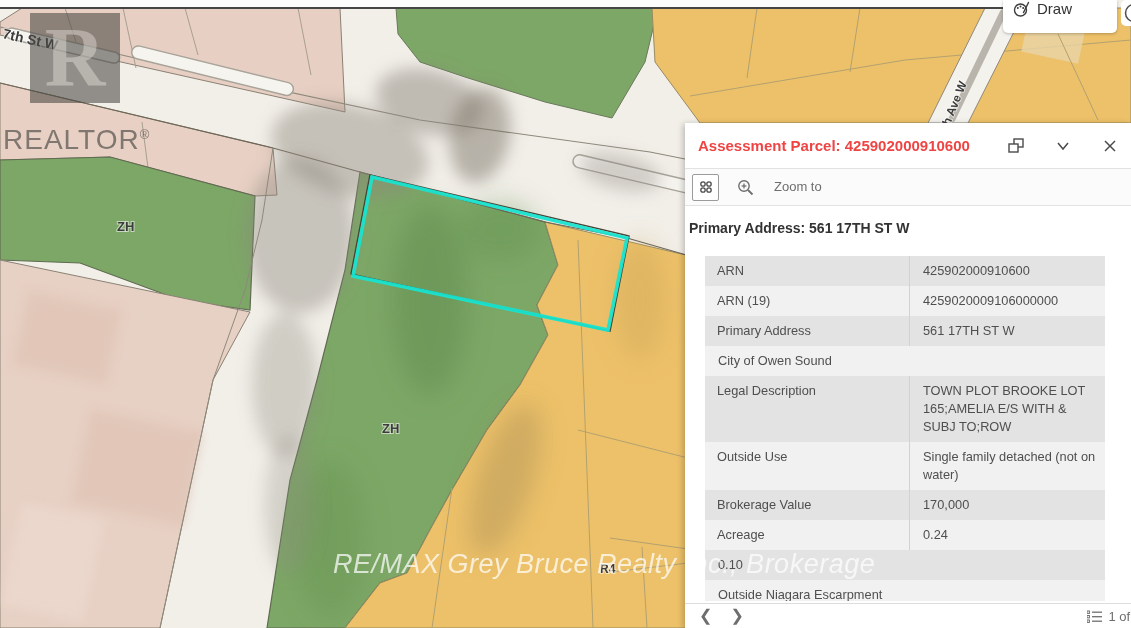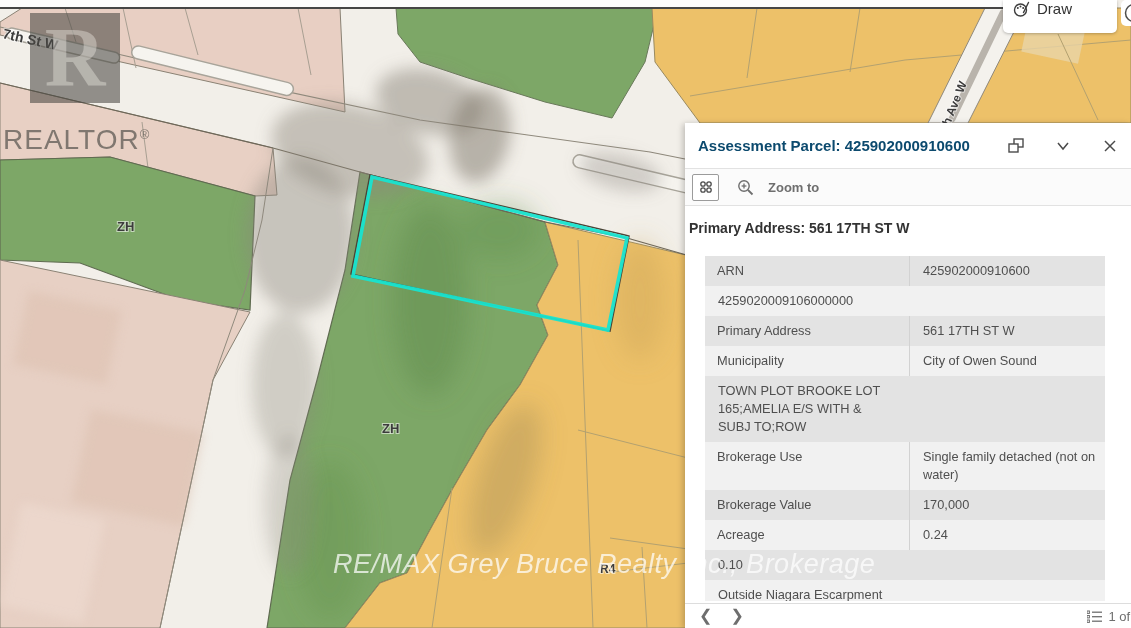--- a/index.html
+++ b/index.html
@@ -27,29 +27,29 @@
   #draw-bar{position:absolute;left:1003px;top:0;width:114px;height:33px;background:#fff;
       border-radius:0 0 5px 5px;box-shadow:0 1px 3px rgba(0,0,0,.25);z-index:6;
       display:flex;gap:7px;padding-left:9px;box-sizing:border-box;cursor:pointer;}
   #draw-bar span{font-size:15px;color:#323232;}
   #partial-btn{position:absolute;left:1121px;top:0;width:40px;height:26px;background:#fff;
       border-radius:5px;z-index:6;}
   
   #panel{position:absolute;left:685px;top:123px;width:446px;height:505px;background:#fff;
       z-index:10;box-shadow:-2px 1px 6px rgba(0,0,0,.22);font-family:"Liberation Sans",sans-serif;}
   #panel-header{height:45px;display:flex;align-items:center;border-bottom:1px solid #e2e2e2;}
-  #panel-title{flex:1;font-size:15px;font-weight:bold;color:#0c4a6e;padding-left:13px;
+  #panel-title{flex:1;font-size:15px;font-weight:bold;color:#ef4444;padding-left:13px;
       white-space:nowrap;overflow:hidden;}
   .hicon{width:18px;height:18px;margin-right:29px;cursor:pointer;flex:none;}
   .hicon:last-child{margin-right:12px;}
   #actions-row{height:36px;display:flex;align-items:center;border-bottom:1px solid #e2e2e2;
       background:#fbfbfb;}
   #actions-menu-btn{width:25px;height:25px;border:1px solid #9b9b9b;background:#fff;
       border-radius:2px;margin-left:7px;display:flex;align-items:center;justify-content:center;cursor:pointer;}
-  #zoomto{display:flex;align-items:center;gap:14px;margin-left:18px;cursor:pointer;font-weight:bold;}
+  #zoomto{display:flex;align-items:flex-start;gap:20px;margin-left:18px;cursor:pointer;}
   #zoomto span{font-size:13px;color:#6e6e6e;}
   #primary-address{font-size:14px;font-weight:bold;color:#323232;margin:14px 0 0 4px;}
   #ptable{position:absolute;left:20px;top:133px;width:400px;font-size:12.8px;color:#4f4f4f;}
   .prow{display:flex;line-height:18px;}
   .prow:nth-child(odd){background:#e3e3e3;}
   .prow:nth-child(even){background:#f1f1f1;}
   .pcell-l{width:205px;box-sizing:border-box;padding:6px 24px 6px 12px;border-right:1px solid #d2d2d2;}
   .pcell-v{width:195px;box-sizing:border-box;padding:6px 6px 6px 13px;}
   .prow.clipped{height:21px;overflow:hidden;}
   #panel-footer{position:absolute;left:0;bottom:0;width:100%;height:24px;background:#fff;
@@ -239,35 +239,36 @@
     </div>
 
     <div id="primary-address">Primary Address: 561 17TH ST W</div>
 
     <div id="ptable">
       <div class="prow">
         <div class="pcell-l">ARN</div>
         <div class="pcell-v">425902000910600</div>
       </div>
       <div class="prow">
+        <div class="pcell-l">ARN (19)</div>
         <div class="pcell-v">4259020009106000000</div>
       </div>
       <div class="prow">
         <div class="pcell-l">Primary Address</div>
         <div class="pcell-v">561 17TH ST W</div>
       </div>
       <div class="prow">
-        <div class="pcell-l">Municipality</div>
         <div class="pcell-v">City of Owen Sound</div>
       </div>
       <div class="prow">
+        <div class="pcell-l">Legal Description</div>
         <div class="pcell-v">TOWN PLOT BROOKE LOT 165;AMELIA E/S WITH &amp; SUBJ TO;ROW</div>
       </div>
       <div class="prow">
-        <div class="pcell-l">Brokerage Use</div>
+        <div class="pcell-l">Outside Use</div>
         <div class="pcell-v">Single family detached (not on water)</div>
       </div>
       <div class="prow">
         <div class="pcell-l">Brokerage Value</div>
         <div class="pcell-v">170,000</div>
       </div>
       <div class="prow">
         <div class="pcell-l">Acreage</div>
         <div class="pcell-v">0.24</div>
       </div>

